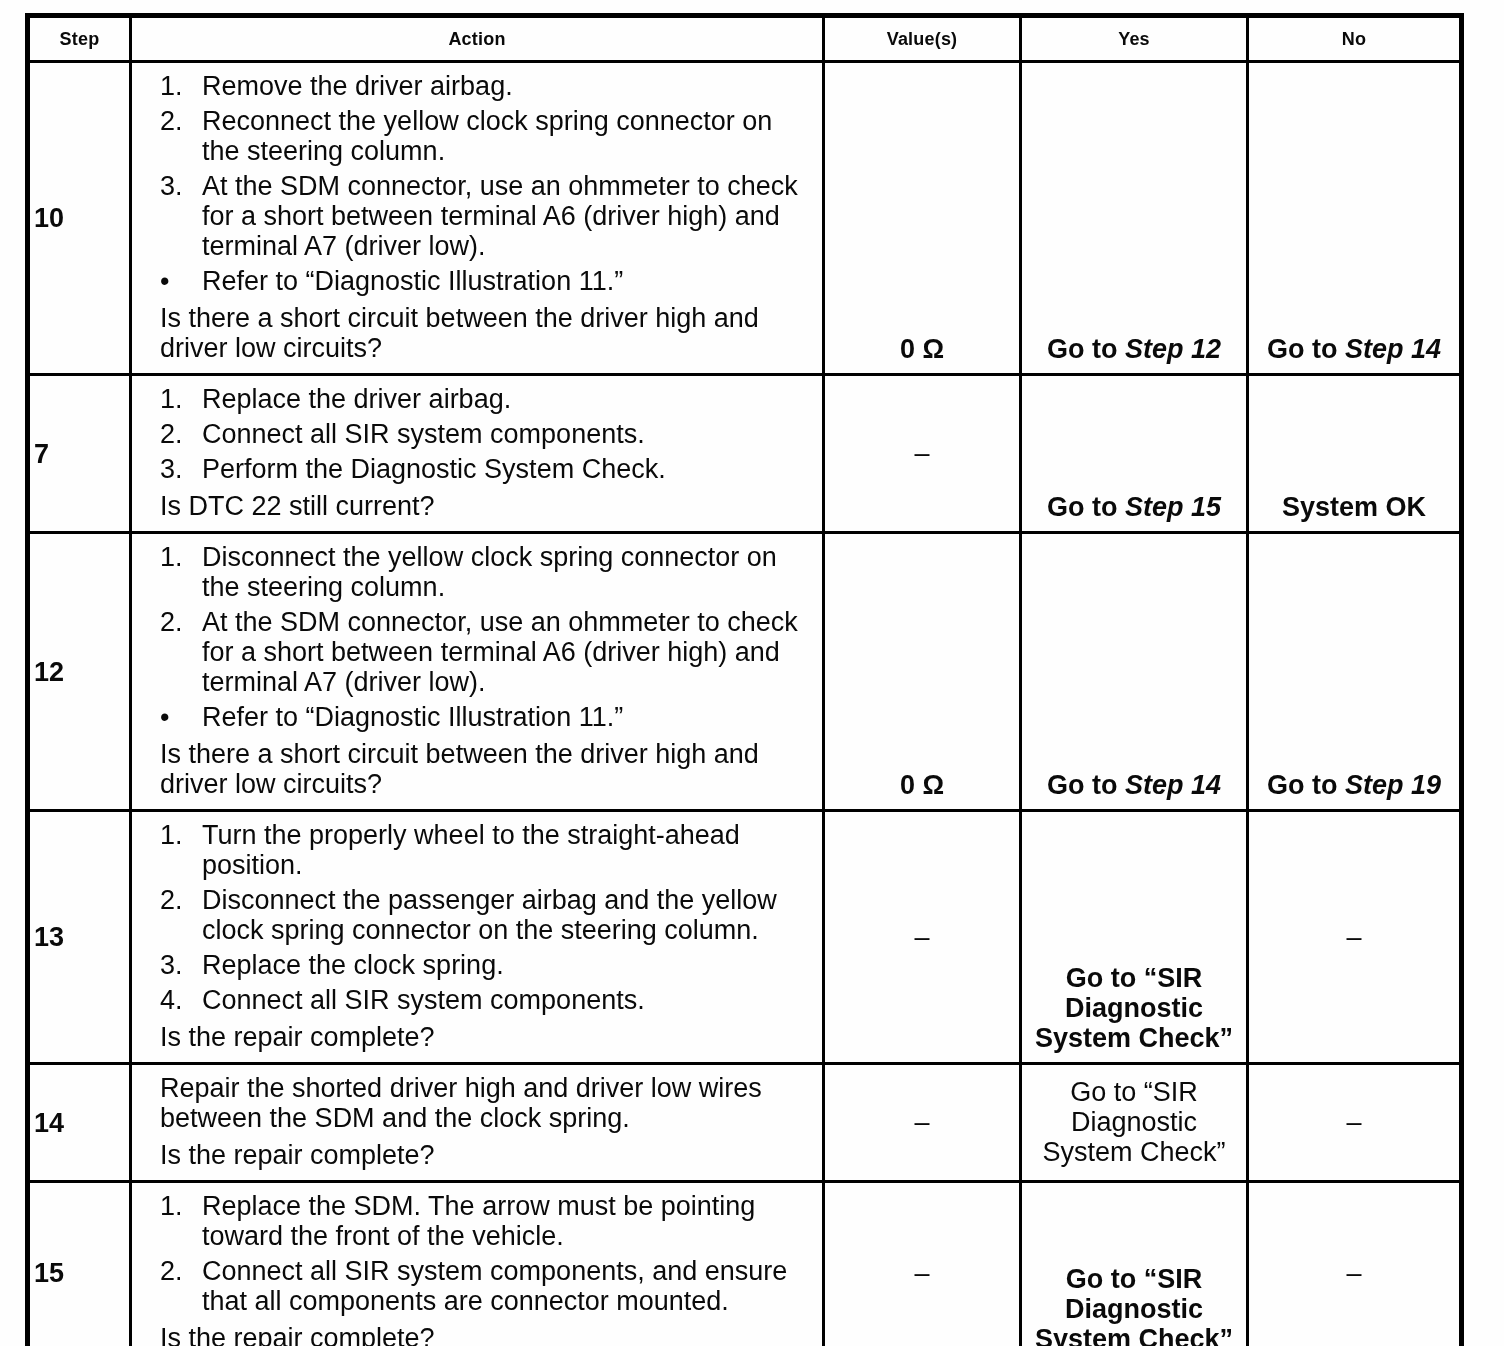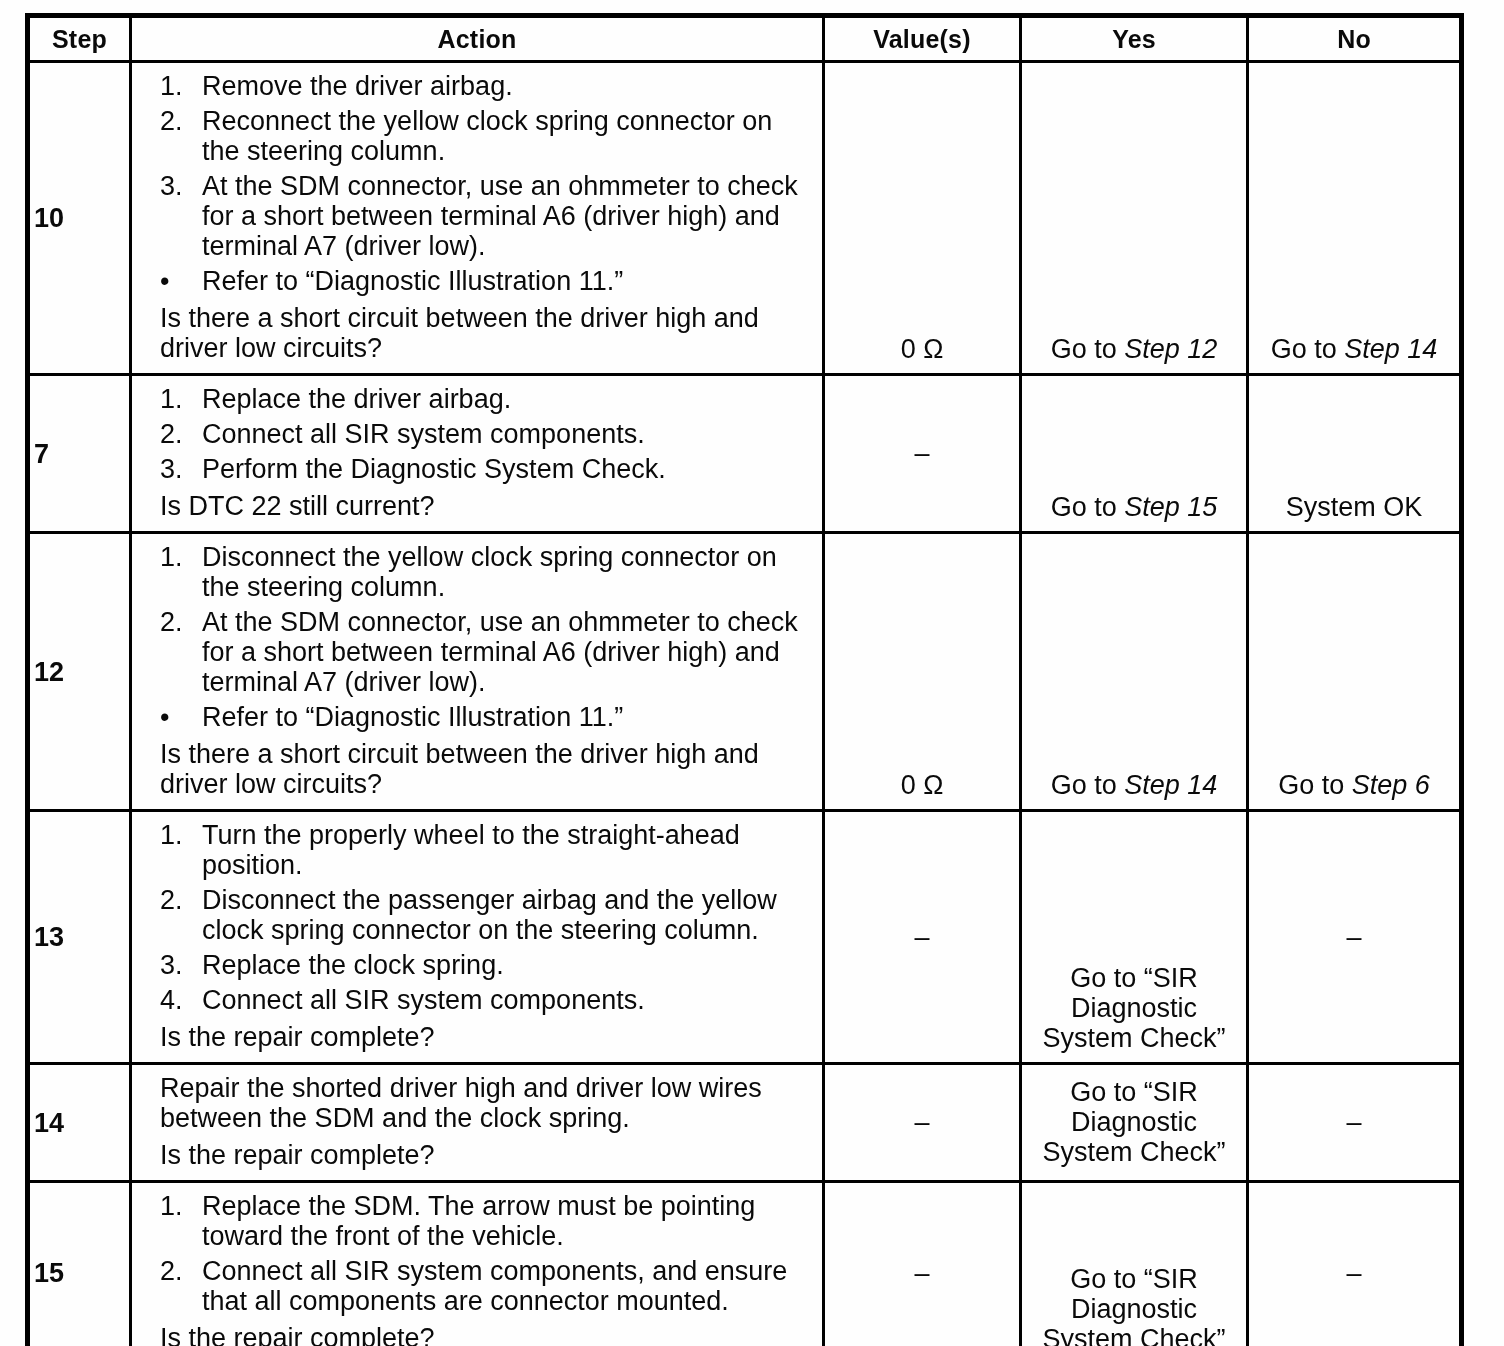--- a/index.html
+++ b/index.html
@@ -33,21 +33,21 @@
     box-sizing: border-box;
   }
   col.c-step  { width: 103px; }
   col.c-action{ width: 693px; }
   col.c-value { width: 197px; }
   col.c-yes   { width: 227px; }
   col.c-no    { width: 214px; }
 
   thead th {
     height: 46px;
-    font-size: 25px;
+    font-size: 18px;
     font-weight: bold;
     text-align: center;
     vertical-align: middle;
     padding: 2px 4px;
     letter-spacing: 0.2px;
   }
   tbody td {
     font-size: 27px;
     line-height: 30px;
   }
@@ -64,21 +64,21 @@
   .item { display: flex; align-items: flex-start; }
   .item + .item { margin-top: 5px; }
   .item .marker { flex: 0 0 42px; }
   .item .itext { flex: 1 1 auto; }
   .question { margin-top: 7px; }
 
   td.choice-cell {
     text-align: center;
     padding: 8px 8px 9px 8px;
   }
-  td.v-bottom { vertical-align: bottom; }
+  td.v-bottom { vertical-align: bottom; font-weight: bold; }
   td.v-middle { vertical-align: middle; }
   td.choice-cell em { font-style: italic; text-align: right; }
 </style>
 </head>
 <body>
 
 <div class="page">
   <table class="diag">
     <colgroup>
       <col class="c-step">
@@ -184,21 +184,21 @@
             </div>
       <div class="question">Is there a short circuit between the driver high and driver low circuits?</div>
     </td>
     <td class="choice-cell v-bottom">
       <span><span>0 Ω</span></span>
     </td>
     <td class="choice-cell v-bottom">
       <span><span>Go to </span><em>Step 14</em></span>
     </td>
     <td class="choice-cell v-bottom">
-      <span><span>Go to </span><em>Step 6</em></span>
+      <span><span>Go to </span><em>Step 19</em></span>
     </td>
   </tr>
         <tr>
     <td class="step-cell">
       <span>13</span>
     </td>
     <td class="action-cell">
       <div class="items">
               <div class="item">
                 <span class="marker">1.</span>

